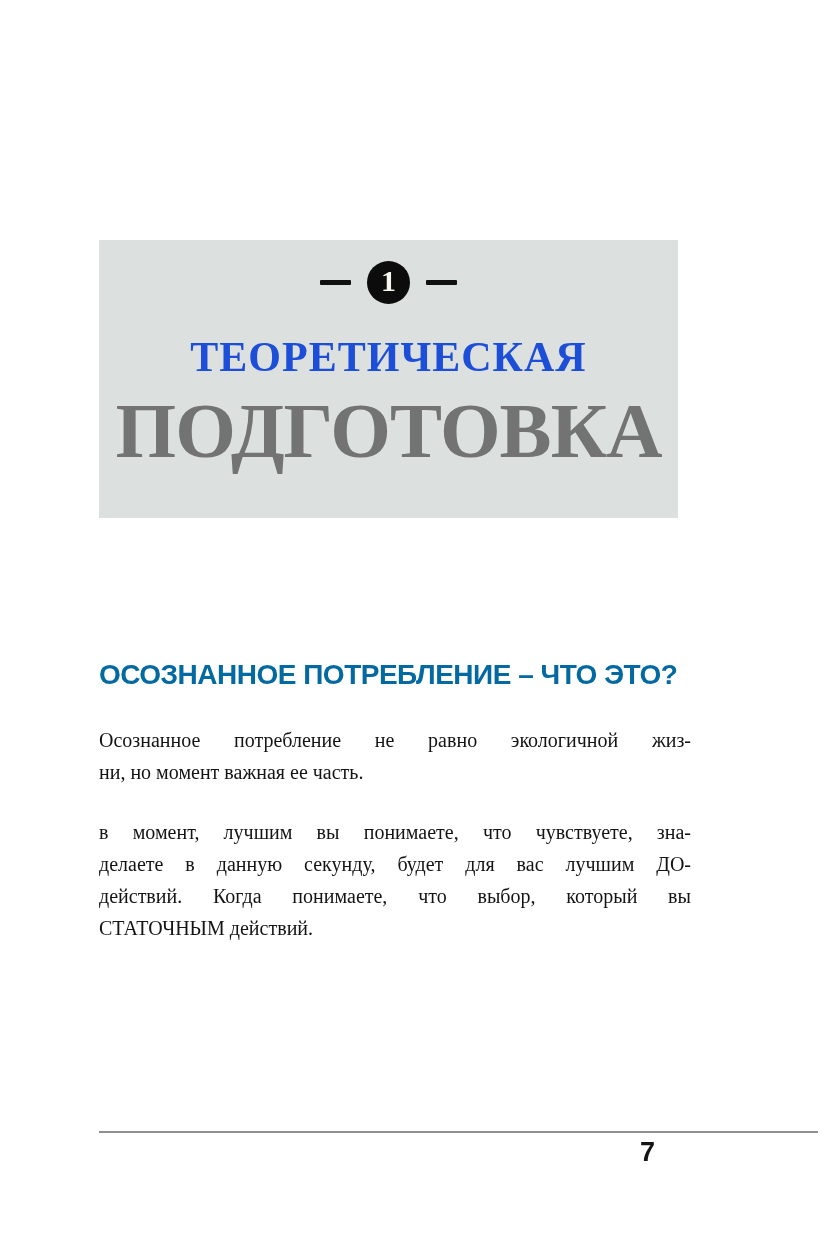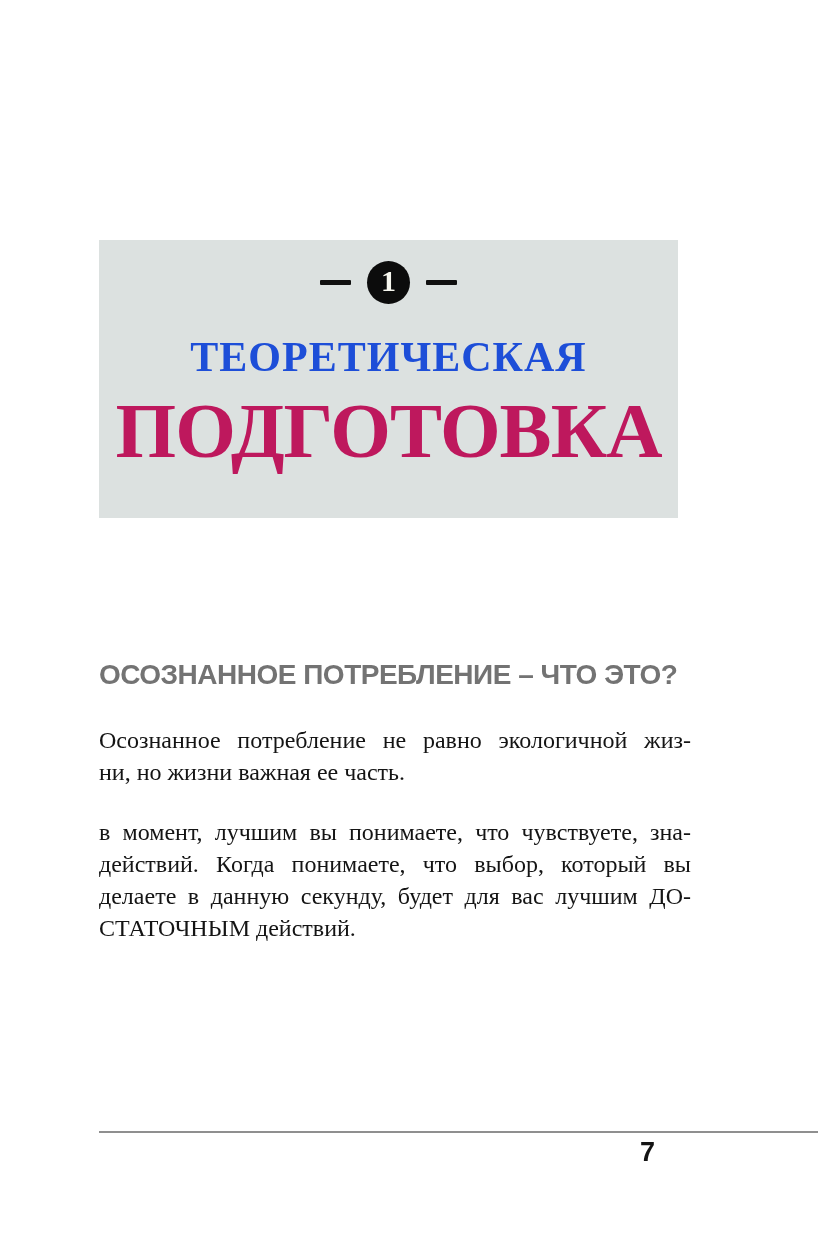--- a/index.html
+++ b/index.html
@@ -77,46 +77,46 @@
     position: absolute;
     left: 0;
     top: 152px;
     width: 100%;
     text-align: center;
     font-family: "Liberation Serif", serif;
     font-weight: bold;
     font-size: 78px;
     line-height: 1.0;
     letter-spacing: -1px;
-    color: #be185d;
+    color: #737373;
     white-space: nowrap;
   }
 
   
   .section-heading {
     position: absolute;
     left: 99px;
     top: 658px;
     width: 600px;
     font-family: "Liberation Sans", sans-serif;
     font-weight: bold;
     font-size: 28px;
     line-height: 34px;
     letter-spacing: -0.5px;
-    color: #737373;
+    color: #0369a1;
     white-space: nowrap;
   }
 
   
   .paragraph {
     position: absolute;
     left: 99px;
     width: 592px;
     font-family: "Liberation Serif", serif;
-    font-size: 24px;
+    font-size: 20px;
     line-height: 32px;
     color: #141414;
   }
   #para-1 { top: 724px; }
   #para-2 { top: 816px; }
   .text-line {
     text-align: justify;
     text-align-last: justify;
     white-space: normal;
   }
@@ -161,26 +161,26 @@
       <div class="marker-dash"></div>
     </div>
     <div class="chapter-title-1">ТЕОРЕТИЧЕСКАЯ</div>
     <div class="chapter-title-2">ПОДГОТОВКА</div>
   </div>
 
   <div class="section-heading">ОСОЗНАННОЕ ПОТРЕБЛЕНИЕ – ЧТО ЭТО?</div>
 
   <div class="paragraph" id="para-1">
     <div class="text-line">Осознанное потребление не равно экологичной жиз-</div>
-    <div class="text-line last">ни, но жизни важная ее часть.</div>
+    <div class="text-line last">ни, но момент важная ее часть.</div>
   </div>
 
   <div class="paragraph" id="para-2">
     <div class="text-line">в момент, лучшим вы понимаете, что чувствуете, зна-</div>
+    <div class="text-line">делаете в данную секунду, будет для вас лучшим ДО-</div>
     <div class="text-line">действий. Когда понимаете, что выбор, который вы</div>
-    <div class="text-line">делаете в данную секунду, будет для вас лучшим ДО-</div>
     <div class="text-line last">СТАТОЧНЫМ действий.</div>
   </div>
 
   <div class="footer-rule"></div>
   <div class="page-number">7</div>
 
 </div>
 
 </body></html>

